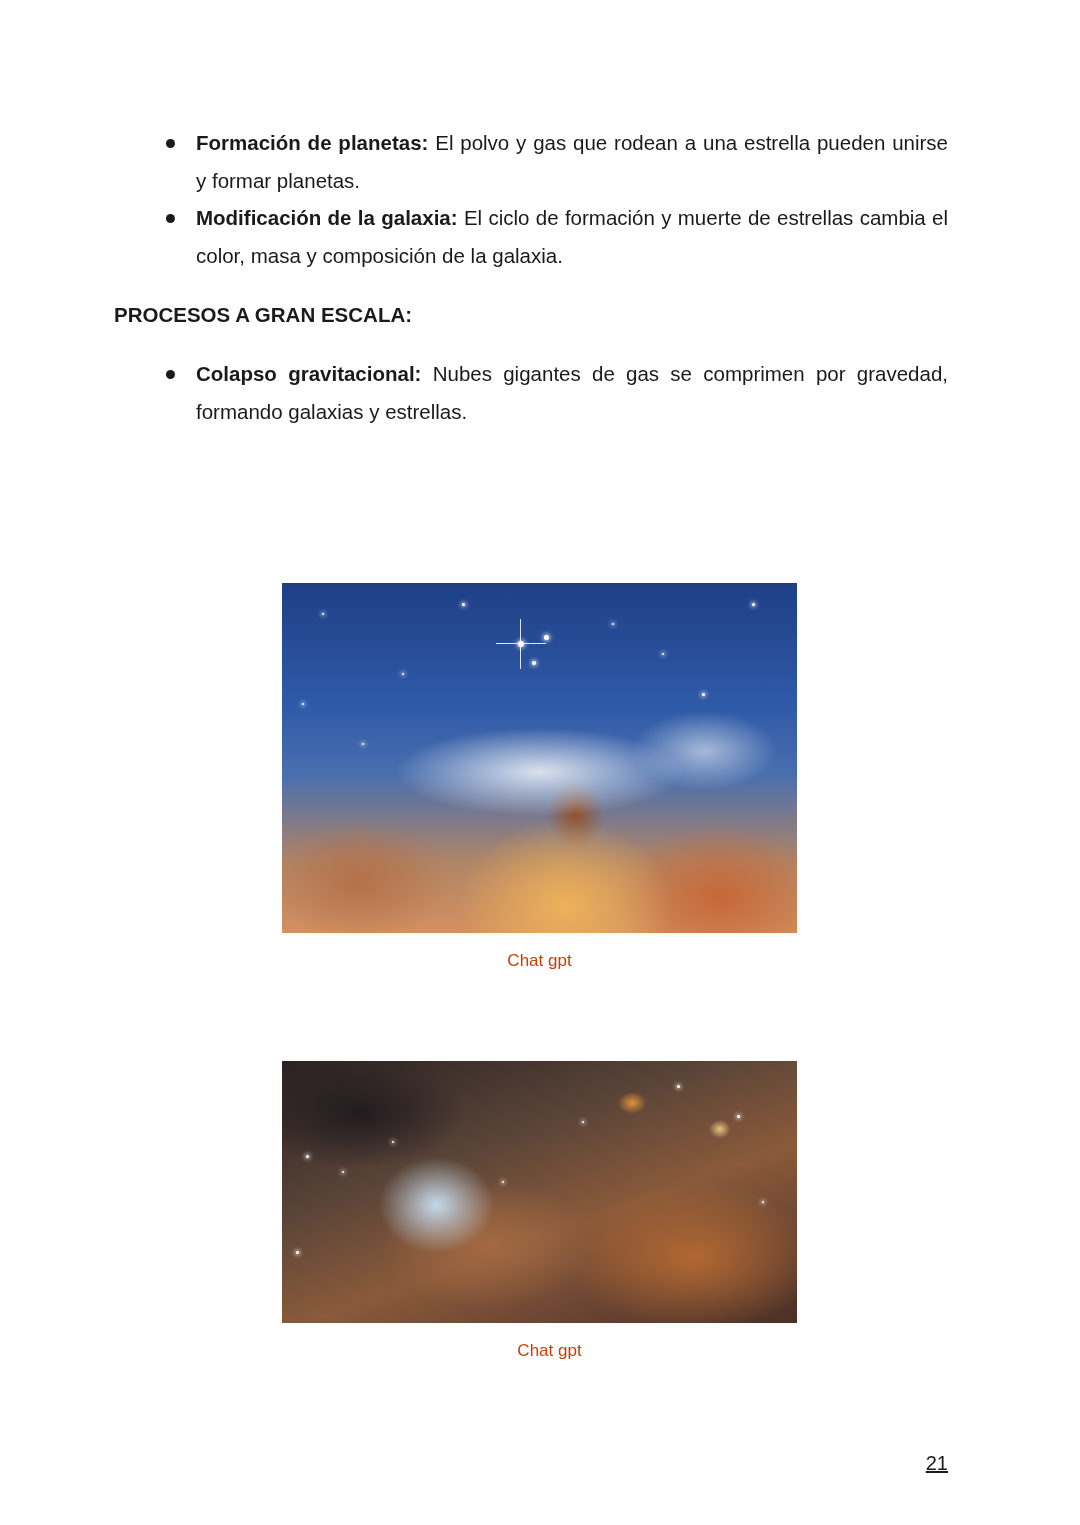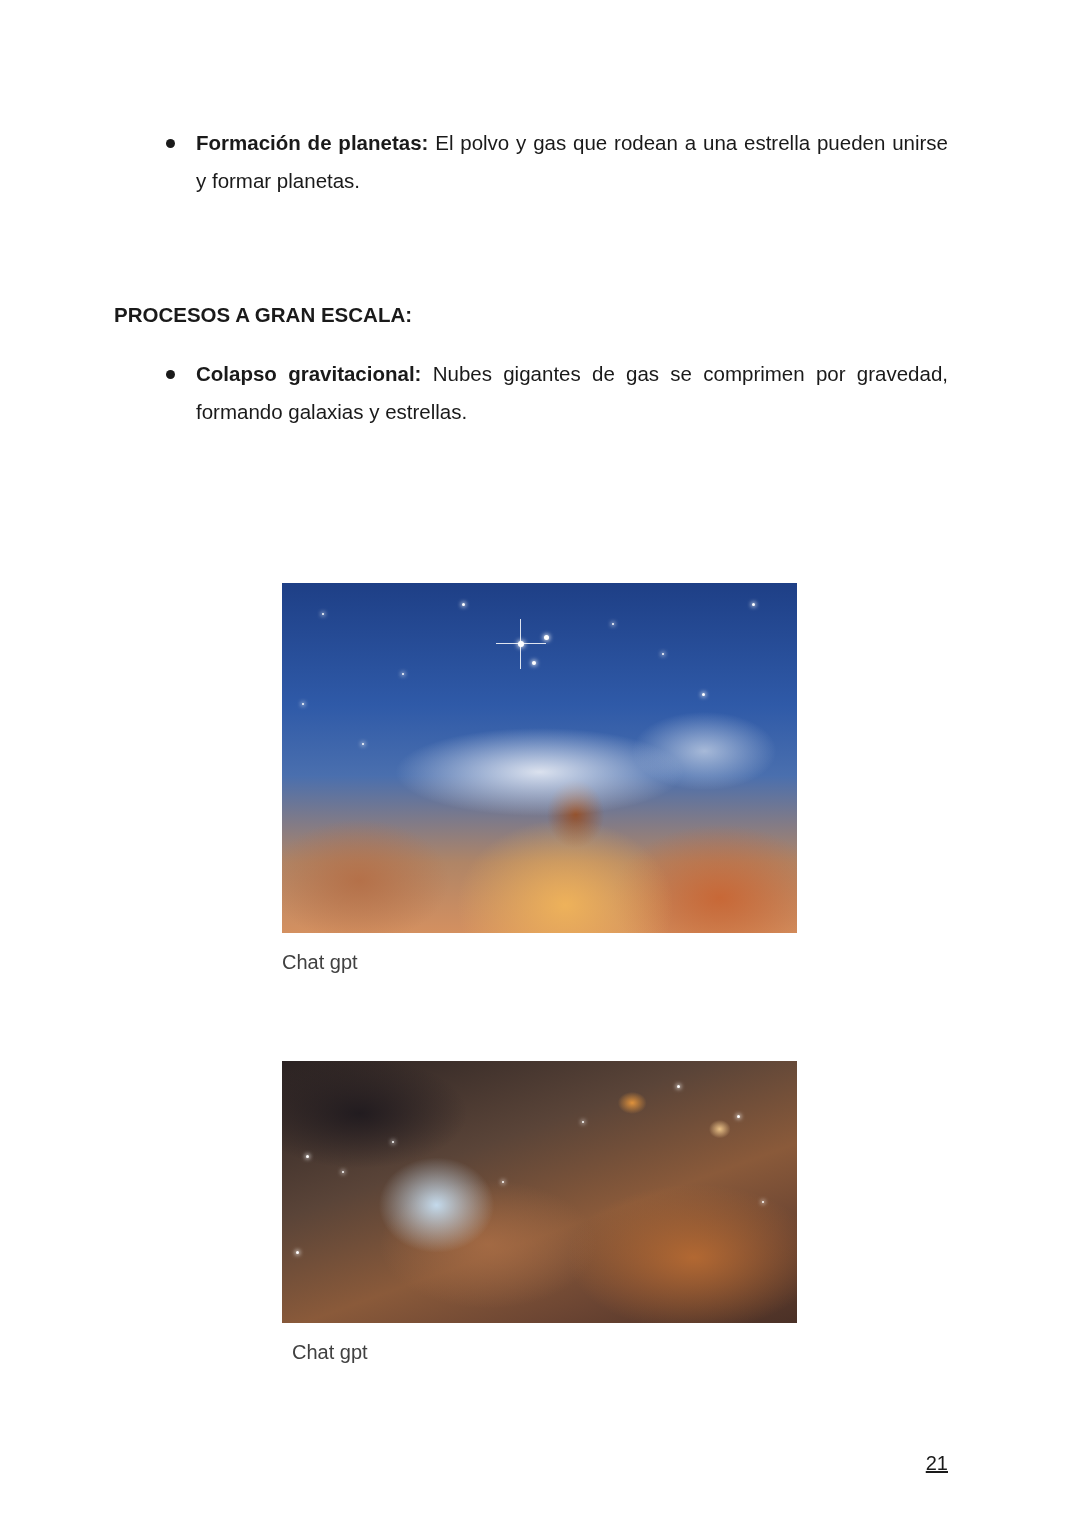--- a/index.html
+++ b/index.html
@@ -5,21 +5,21 @@
   html, body { margin: 0; padding: 0; background: #ffffff; }
   body { width: 1080px; height: 1525px; position: relative; overflow: hidden;
          font-family: "Liberation Sans", sans-serif; color: #1a1a1a; }
   .page { position: absolute; left: 0; top: 0; width: 1080px; height: 1075px; }
   .bullet-list { position: absolute; left: 130px; width: 818px; margin: 0; padding: 0; list-style: none; }
   .bullet-item { position: relative; padding-left: 66px; font-size: 20.5px; line-height: 37.5px; text-align: justify; }
   .bullet-dot { position: absolute; left: 36px; top: 15px; width: 9px; height: 9px; border-radius: 50%; background: #1a1a1a; }
   .bullet-term { font-weight: bold; }
   .heading { position: absolute; left: 114px; font-size: 20.5px; font-weight: bold; margin: 0; }
   .figure { position: absolute; left: 282px; width: 515px; overflow: hidden; }
-  .caption { position: absolute; font-size: 20px; color: #404040; text-align: left; }
+  .caption { position: absolute; font-size: 17px; color: #c2410c; text-align: center; }
   .page-number { position: absolute; right: 132px; top: 1452px; font-size: 20px; text-decoration: underline; }
 
   
   .fig1 { top: 583px; height: 350px;
     background:
       radial-gradient(ellipse 40% 18% at 50% 54%, rgba(235,238,245,0.9), rgba(235,238,245,0) 70%),
       radial-gradient(ellipse 20% 16% at 82% 48%, rgba(210,220,235,0.7), rgba(210,220,235,0) 70%),
       radial-gradient(ellipse 30% 35% at 55% 92%, rgba(240,180,90,0.95), rgba(240,180,90,0) 70%),
       radial-gradient(ellipse 30% 30% at 85% 90%, rgba(200,100,50,0.9), rgba(200,100,50,0) 70%),
       radial-gradient(ellipse 25% 25% at 15% 85%, rgba(180,110,70,0.9), rgba(180,110,70,0) 70%),
@@ -42,20 +42,24 @@
 </style>
 </head>
 <body>
 
 <div class="page">
 
   <ul class="bullet-list" style="top:124px;">
     <li class="bullet-item">
       <span class="bullet-dot"></span>
       <span class="bullet-term">Formación de planetas:</span><span> El polvo y gas que rodean a una estrella pueden unirse y formar planetas.</span>
+    </li>
+    <li class="bullet-item">
+      <span class="bullet-dot"></span>
+      <span class="bullet-term">Modificación de la galaxia:</span><span> El ciclo de formación y muerte de estrellas cambia el color, masa y composición de la galaxia.</span>
     </li>
   </ul>
 
   <h2 class="heading" style="top:303px;">PROCESOS A GRAN ESCALA:</h2>
 
   <ul class="bullet-list" style="top:355px;">
     <li class="bullet-item">
       <span class="bullet-dot"></span>
       <span class="bullet-term">Colapso gravitacional:</span><span> Nubes gigantes de gas se comprimen por gravedad, formando galaxias y estrellas.</span>
     </li>

